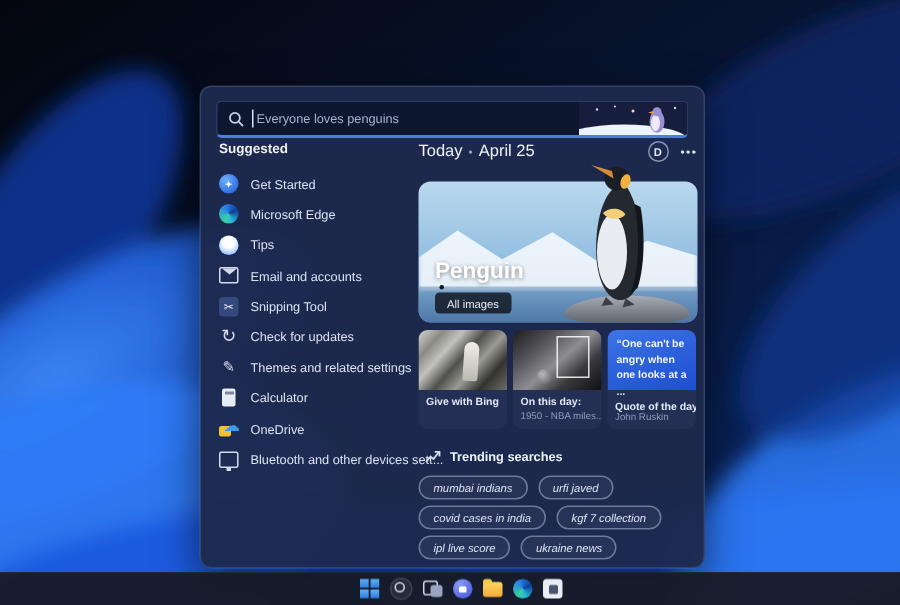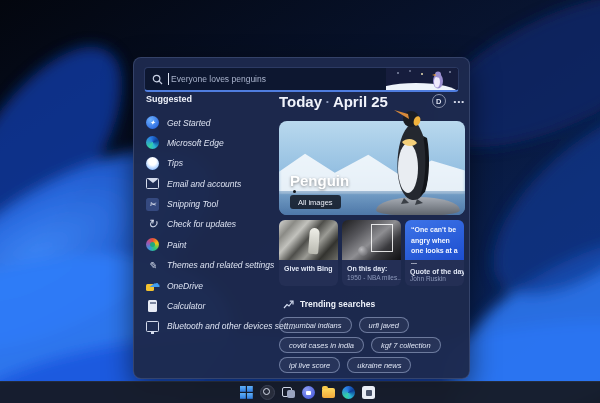--- a/index.html
+++ b/index.html
@@ -16,21 +16,21 @@
          border-radius:4px;display:flex;align-items:center;overflow:hidden;}
   .mag{flex:0 0 auto;margin:0 5px 0 7px;}
   .caret{width:1px;height:12px;background:#dfe6f5;margin-right:2px;}
   .searchinput{flex:1;background:transparent;border:none;outline:none;
          font-family:"Liberation Sans",sans-serif;font-size:8.5px;color:#aab4cd;padding:0;}
   .search-illus{position:absolute;right:0;top:0;bottom:0;width:72px;}
 
   
   .left-col{position:absolute;left:12px;top:36px;width:128px;}
   .sec-title{font-size:9px;font-weight:bold;color:#eef1fa;margin-bottom:12px;}
-  .sitem{display:flex;align-items:center;height:13px;margin-bottom:7.4px;cursor:default;font-style:italic;}
+  .sitem{display:flex;align-items:center;height:13px;margin-bottom:7.4px;cursor:default;}
   .sic{flex:0 0 13px;width:13px;height:13px;margin-right:8px;position:relative;
        display:inline-flex;align-items:center;justify-content:center;}
   .slabel{font-size:8.5px;color:#dde3f2;white-space:nowrap;}
 
   .ic-getstarted{border-radius:50%;background:radial-gradient(circle at 35% 30%,#6db1ff,#1a56d6);}
   .ic-getstarted::after{content:"✦";font-size:7px;color:#fff;}
   .ic-edge,.tb-edge{border-radius:50%;
        background:conic-gradient(from 210deg,#35d2a2,#2b7de9 35%,#0b3f97 60%,#2bb7d6 85%,#35d2a2);}
   .ic-tips{border-radius:50%;background:radial-gradient(circle at 50% 35%,#ffffff 35%,#9cc6ff 75%,#4c7fd8);}
   .ic-mail{width:12px;height:9px;border:1px solid #d4dbec;border-radius:1.5px;position:relative;}
@@ -49,21 +49,21 @@
        background:#f2c230;border-radius:1.5px;}
   .ic-onedrive::after{content:"☁";font-size:11px;color:#3f9cf0;position:absolute;right:-1px;top:-2px;}
   .ic-calc{width:9px;height:12px;background:#e8ecf5;border-radius:1.5px;position:relative;}
   .ic-calc::before{content:"";position:absolute;left:1.5px;top:1.5px;right:1.5px;height:2.5px;background:#7d87a0;}
   .ic-bt{width:12px;height:9px;border:1px solid #d4dbec;border-radius:1.5px;position:relative;}
   .ic-bt::after{content:"";position:absolute;left:3.5px;bottom:-3px;width:3px;height:2px;background:#d4dbec;}
 
   
   .right-col{position:absolute;left:145px;top:36px;width:186px;}
   .today-row{display:flex;align-items:center;height:14px;margin-bottom:3px;}
-  .today,.date{font-size:15px;font-weight:bold;color:#f0f3fb;}
+  .today,.date{font-size:11px;font-weight:normal;color:#f0f3fb;}
   .sep{font-size:8px;color:#93a0c2;margin:0 4px;}
   .spacer{flex:1;}
   .dbadge{width:12px;height:12px;border:1px solid #8a93ab;border-radius:50%;
        font-size:7.5px;font-weight:bold;color:#dde2f0;display:inline-flex;
        align-items:center;justify-content:center;margin-right:8px;cursor:pointer;}
   .more{font-size:8px;color:#dde2f0;letter-spacing:1px;cursor:pointer;}
 
   .hero{position:relative;width:186px;height:94px;margin-top:13px;}
   .hero-bg{position:absolute;inset:0;border-radius:8px;overflow:hidden;
        background:linear-gradient(180deg,#b9d9ee 0%,#97c1e2 50%,#6f9fc9 100%);}
@@ -224,36 +224,32 @@
       </div>
       <div class="sitem">
         <span class="sic ic-snip"></span>
         <span class="slabel">Snipping Tool</span>
       </div>
       <div class="sitem">
         <span class="sic ic-update"></span>
         <span class="slabel">Check for updates</span>
       </div>
       <div class="sitem">
-        <span class="sic ic-paint"></span>
-        <span class="slabel">Paint</span>
-      </div>
-      <div class="sitem">
         <span class="sic ic-themes"></span>
         <span class="slabel">Themes and related settings</span>
-      </div>
-      <div class="sitem">
-        <span class="sic ic-onedrive"></span>
-        <span class="slabel">OneDrive</span>
       </div>
       <div class="sitem">
         <span class="sic">
             <span class="ic-calc"></span>
           </span>
         <span class="slabel">Calculator</span>
+      </div>
+      <div class="sitem">
+        <span class="sic ic-onedrive"></span>
+        <span class="slabel">OneDrive</span>
       </div>
       <div class="sitem">
         <span class="sic">
             <span class="ic-bt"></span>
           </span>
         <span class="slabel">Bluetooth and other devices sett...</span>
       </div>
     </div>
 
     <div class="right-col">

